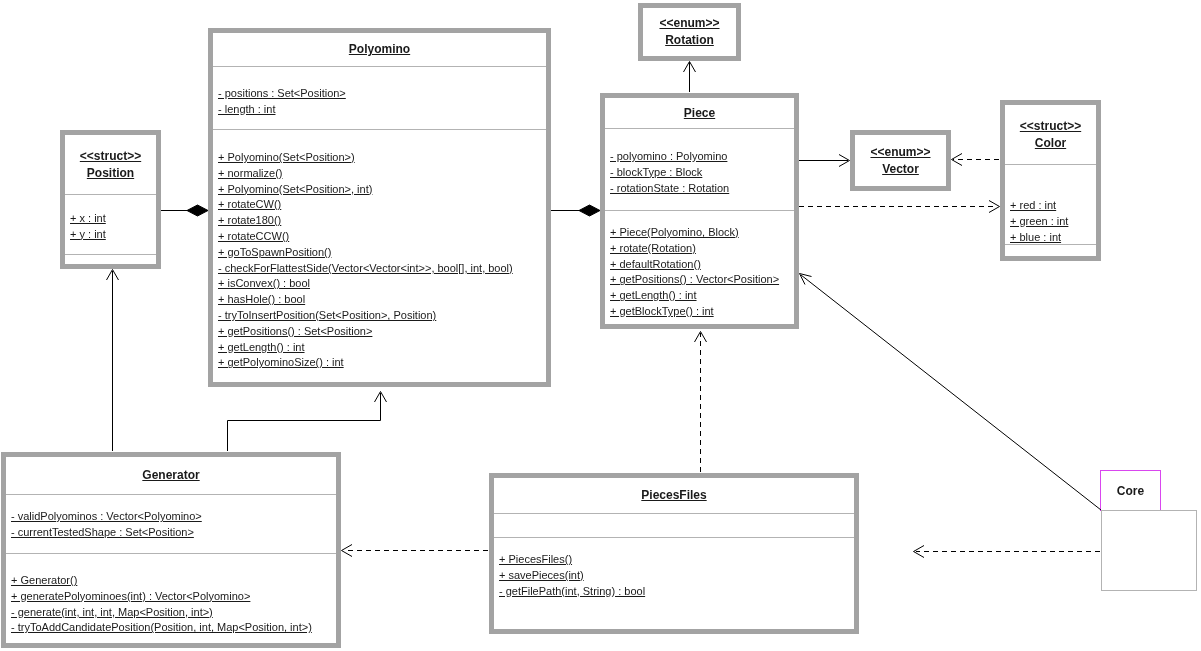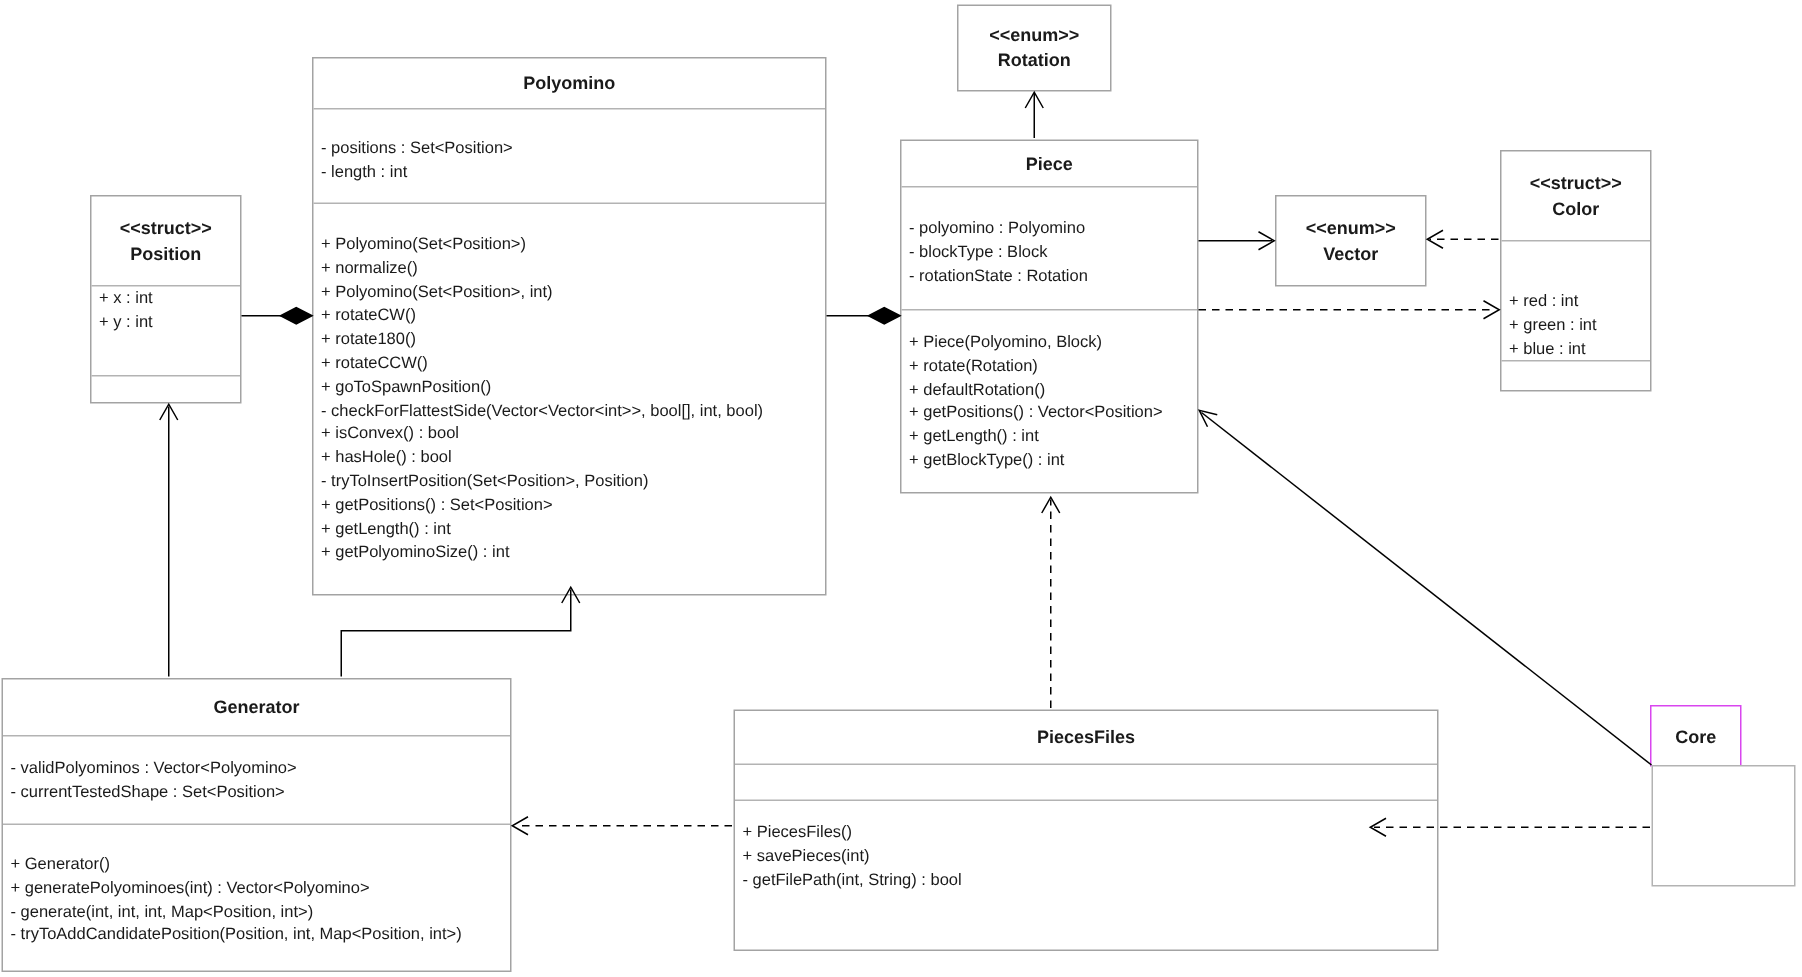--- a/index.html
+++ b/index.html
@@ -3,22 +3,22 @@
 <meta charset="utf-8">
 <style>
   html,body{margin:0;padding:0;}
   body{
     width:1201px;height:651px;background:#ffffff;
     font-family:"Liberation Sans",sans-serif;color:#1a1a1a;
     position:relative;overflow:hidden;
   }
   .canvas{position:relative;width:1201px;height:651px;background:#fff;}
   .uml-class{
-    position:absolute;background:#fff;border:1px solid #a3a3a3;
-    display:flex;flex-direction:column;box-sizing:border-box;z-index:1;
+    position:absolute;background:#fff;border:5px solid #a3a3a3;
+    display:flex;flex-direction:column;box-sizing:border-box;z-index:1;text-decoration:underline;
   }
   .c-title{
     display:flex;flex-direction:column;align-items:center;justify-content:center;
     font-size:12px;font-weight:bold;line-height:17px;flex:0 0 auto;
   }
   .c-sec{
     border-top:1px solid #b3b3b3;flex:0 0 auto;box-sizing:border-box;
     padding:16px 3px 0 5px;overflow:hidden;
   }
   .c-sec.grow{flex:1 1 auto;}
@@ -32,21 +32,21 @@
   svg.wires{position:absolute;left:0;top:0;z-index:10;pointer-events:none;}
   svg.wires line, svg.wires polyline{stroke:#000;stroke-width:1;fill:none;}
   svg.wires .dash{stroke-dasharray:5 4;}
   svg.wires polygon{fill:#000;stroke:#000;}
 </style>
 </head>
 <body>
 
 <div class="canvas">
 
-  <div class="uml-class" style="left:208px;top:38px;width:343px;height:359px;">
+  <div class="uml-class" style="left:208px;top:28px;width:343px;height:359px;">
     <div class="c-title" style="height:33px;">
       <div>Polyomino</div>
     </div>
     <div class="c-sec" style="height:63px;padding-top:19px;">
         <div class="member">- positions : Set&lt;Position&gt;</div>
         <div class="member">- length : int</div>
       </div>
     <div class="c-sec grow" style="padding-top:20px;">
         <div class="member">+ Polyomino(Set&lt;Position&gt;)</div>
         <div class="member">+ normalize()</div>
@@ -63,21 +63,21 @@
         <div class="member">+ getLength() : int</div>
         <div class="member">+ getPolyominoSize() : int</div>
       </div>
   </div>
 
   <div class="uml-class" style="left:60px;top:130px;width:101px;height:139px;">
     <div class="c-title" style="height:59px;">
       <div>&lt;&lt;struct&gt;&gt;</div>
       <div>Position</div>
     </div>
-    <div class="c-sec" style="height:60px;padding-top:1px;">
+    <div class="c-sec" style="height:60px;padding-top:16px;">
         <div class="member">+ x : int</div>
         <div class="member">+ y : int</div>
       </div>
     <div class="c-sec grow" style="padding-top:0;"></div>
   </div>
 
   <div class="uml-class" style="left:638px;top:3px;width:103px;height:58px;">
     <div class="c-title grow" style="flex:1 1 auto;">
       <div>&lt;&lt;enum&gt;&gt;</div>
       <div>Rotation</div>
@@ -132,21 +132,21 @@
         <div class="member">- currentTestedShape : Set&lt;Position&gt;</div>
       </div>
     <div class="c-sec grow" style="padding-top:19px;">
         <div class="member">+ Generator()</div>
         <div class="member">+ generatePolyominoes(int) : Vector&lt;Polyomino&gt;</div>
         <div class="member">- generate(int, int, int, Map&lt;Position, int&gt;)</div>
         <div class="member">- tryToAddCandidatePosition(Position, int, Map&lt;Position, int&gt;)</div>
       </div>
   </div>
 
-  <div class="uml-class" style="left:489px;top:473px;width:470px;height:161px;">
+  <div class="uml-class" style="left:489px;top:473px;width:370px;height:161px;">
     <div class="c-title" style="height:35px;">
       <div>PiecesFiles</div>
     </div>
     <div class="c-sec" style="height:24px;padding-top:0;"></div>
     <div class="c-sec grow" style="padding-top:14px;">
         <div class="member">+ PiecesFiles()</div>
         <div class="member">+ savePieces(int)</div>
         <div class="member">- getFilePath(int, String) : bool</div>
       </div>
   </div>

